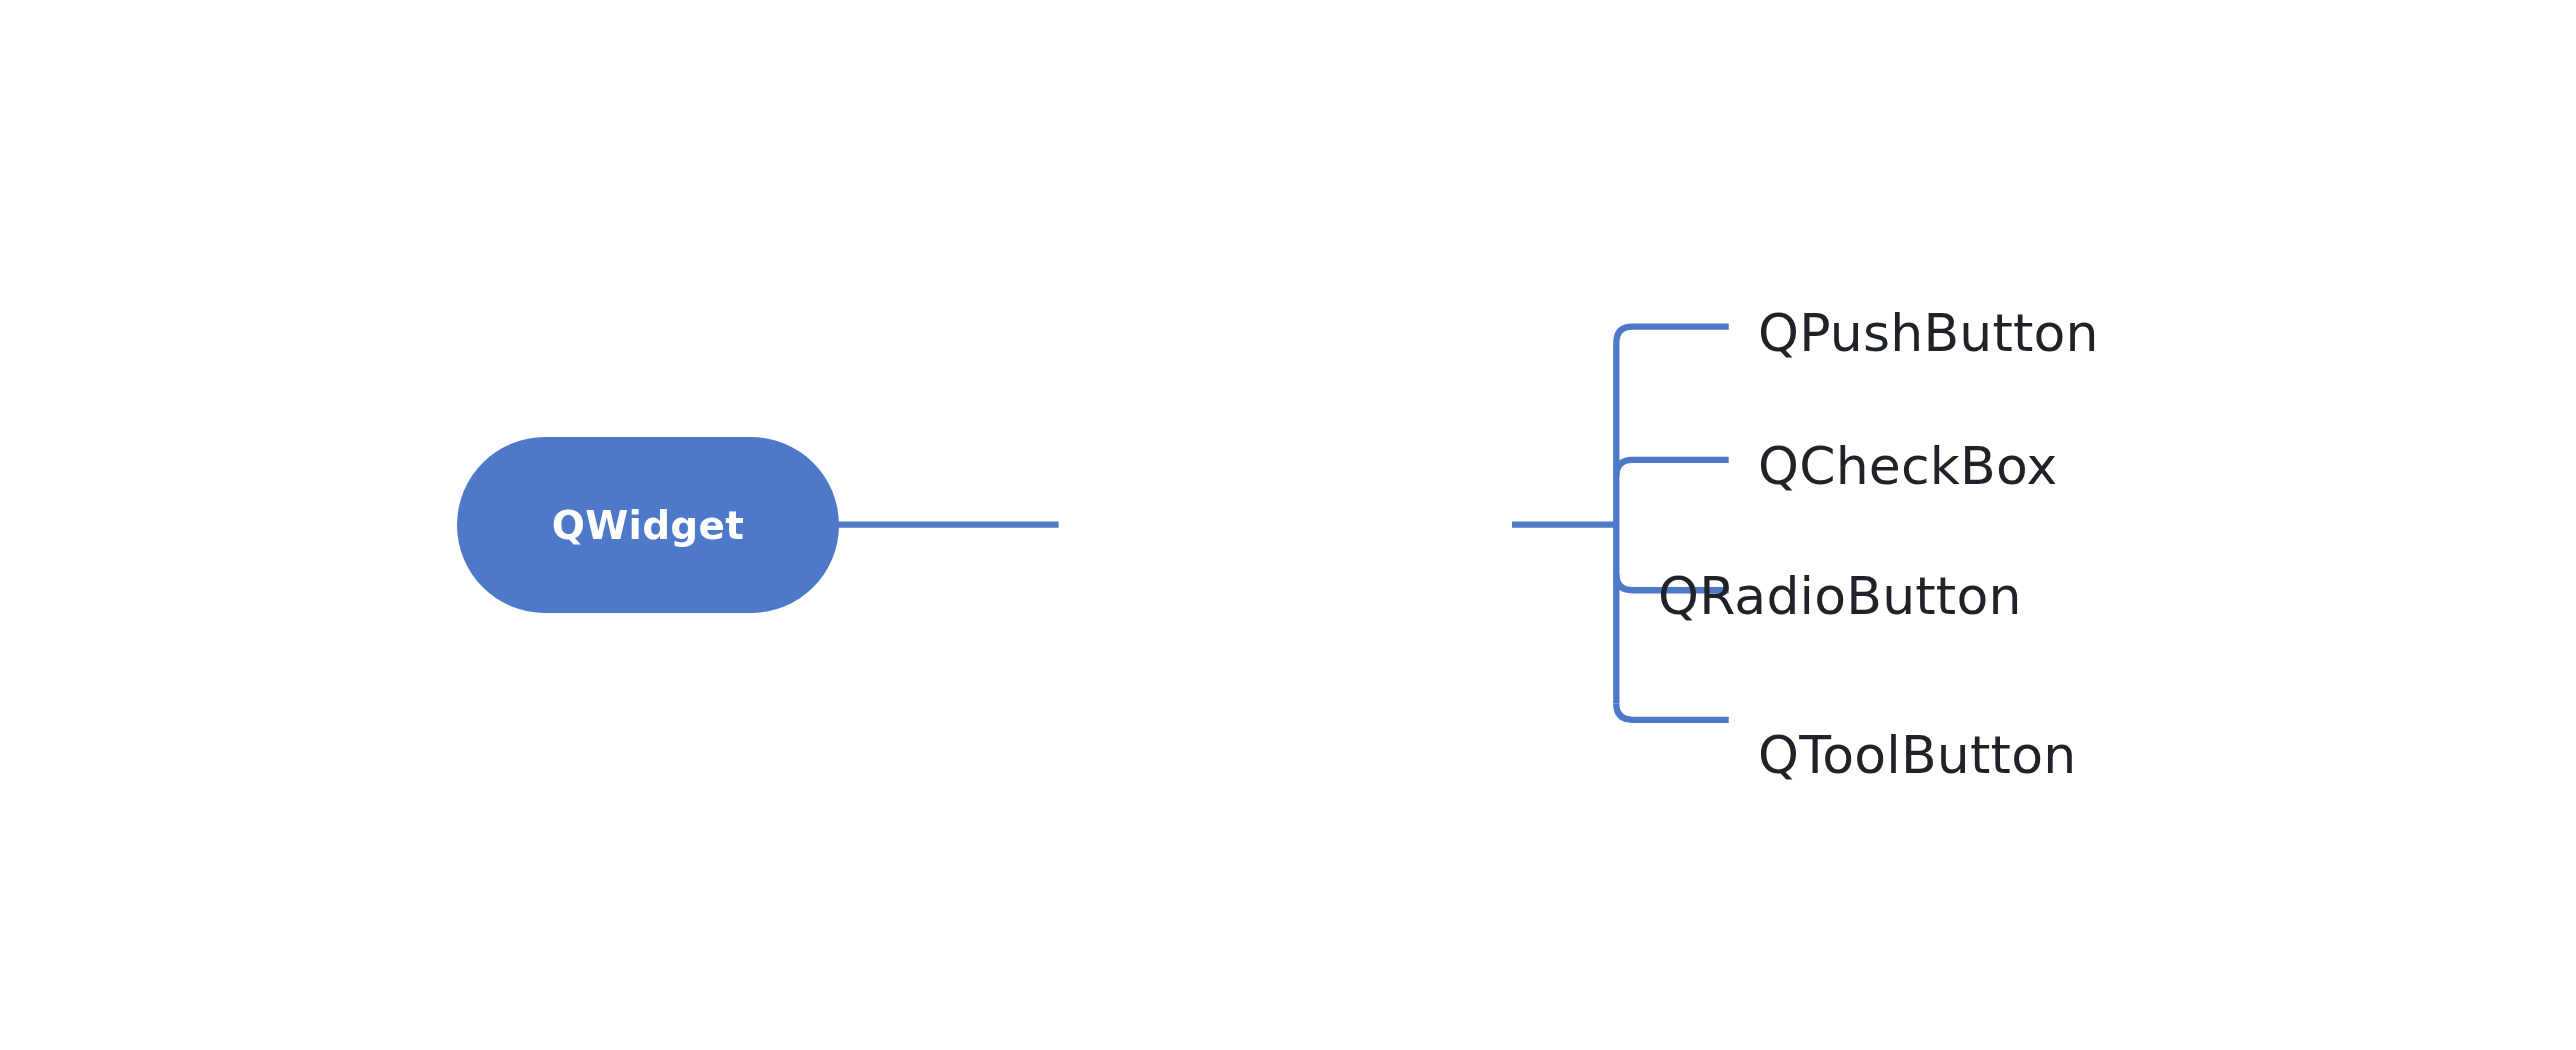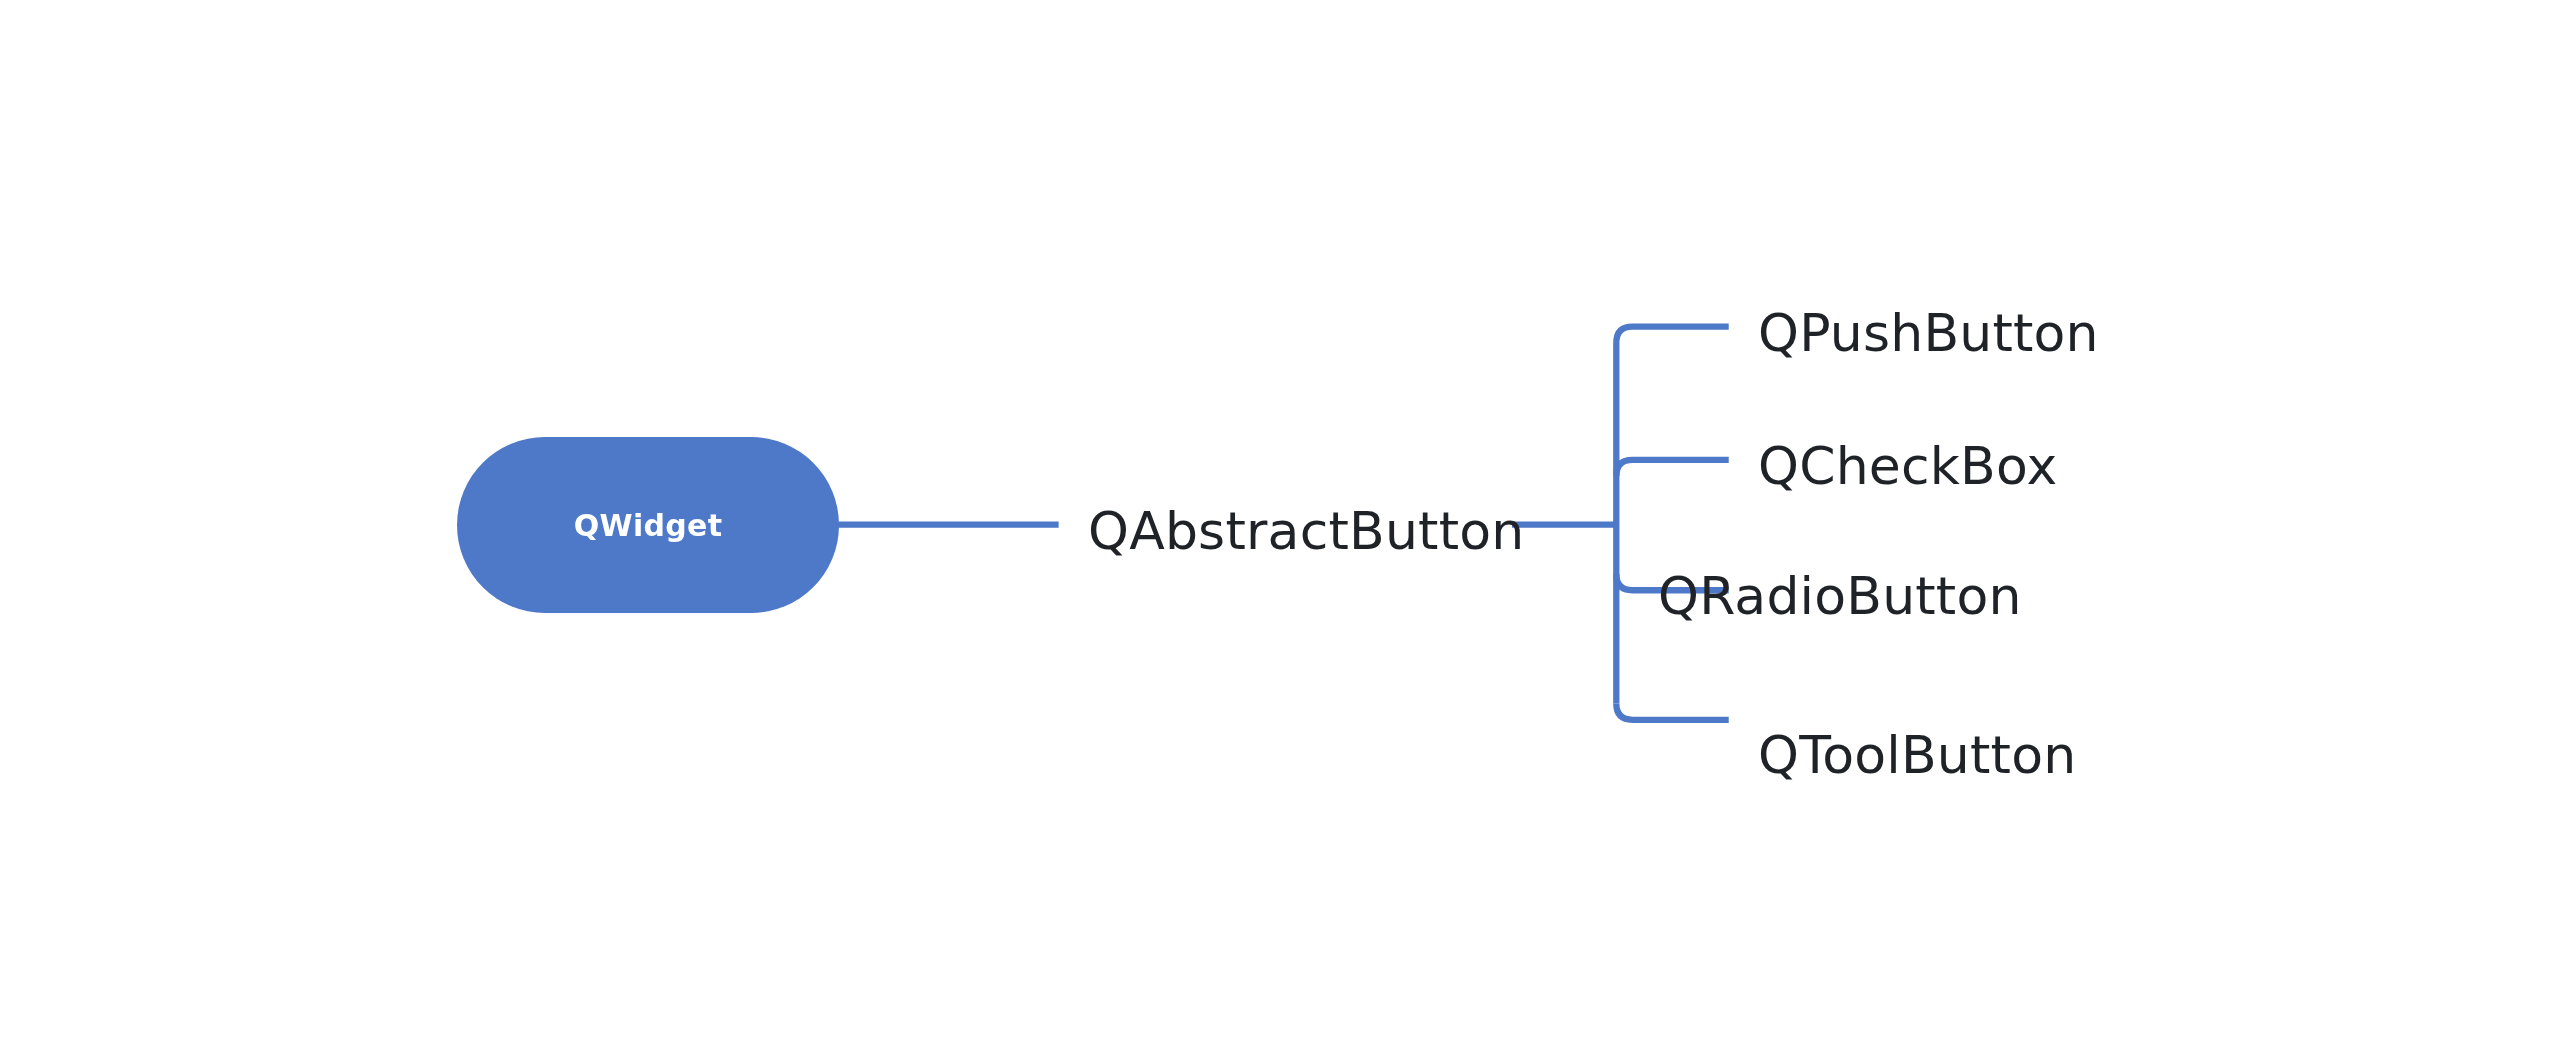--- a/index.html
+++ b/index.html
@@ -37,21 +37,21 @@
     letter-spacing: 0.2px;
   }
   .root-node {
     position: absolute;
     display: flex;
     align-items: center;
     justify-content: center;
     background: #4e79c8;
     border-radius: 8994px;
     color: #ffffff;
-    font-size: 30px;
+    font-size: 39px;
     font-weight: 700;
     letter-spacing: 0.3px;
   }
 </style>
 </head>
 <body>
 
 <div id="mindmap-root">
 
   <svg id="edge-layer" viewBox="0 0 2864 1168" width="2576" height="1051" xmlns="http://www.w3.org/2000/svg">
@@ -68,23 +68,20 @@
 
     <path d="M 1797 638 Q 1797 656 1815 656 L 1922 656" fill="none" stroke="#4e79c8" stroke-width="7" stroke-linecap="butt"></path>
 
     <path d="M 1797 782 Q 1797 800 1815 800 L 1922 800" fill="none" stroke="#4e79c8" stroke-width="7" stroke-linecap="butt"></path>
   </svg>
 
   <div class="root-node" style="left:457px; top:437px; width:382px; height:176px;">
     <span>QWidget</span>
   </div>
 
-  <div class="node-label" style="left:1088px; top:505px;">
-    <span>QAbstractButton</span>
-  </div>
 
   <div class="node-label" style="left:1758px; top:307px;">
     <span>QPushButton</span>
   </div>
 
   <div class="node-label" style="left:1758px; top:440px;text-align:right;">
     <span>QCheckBox</span>
   </div>
 
   <div class="node-label" style="left:1658px; top:570px;">

